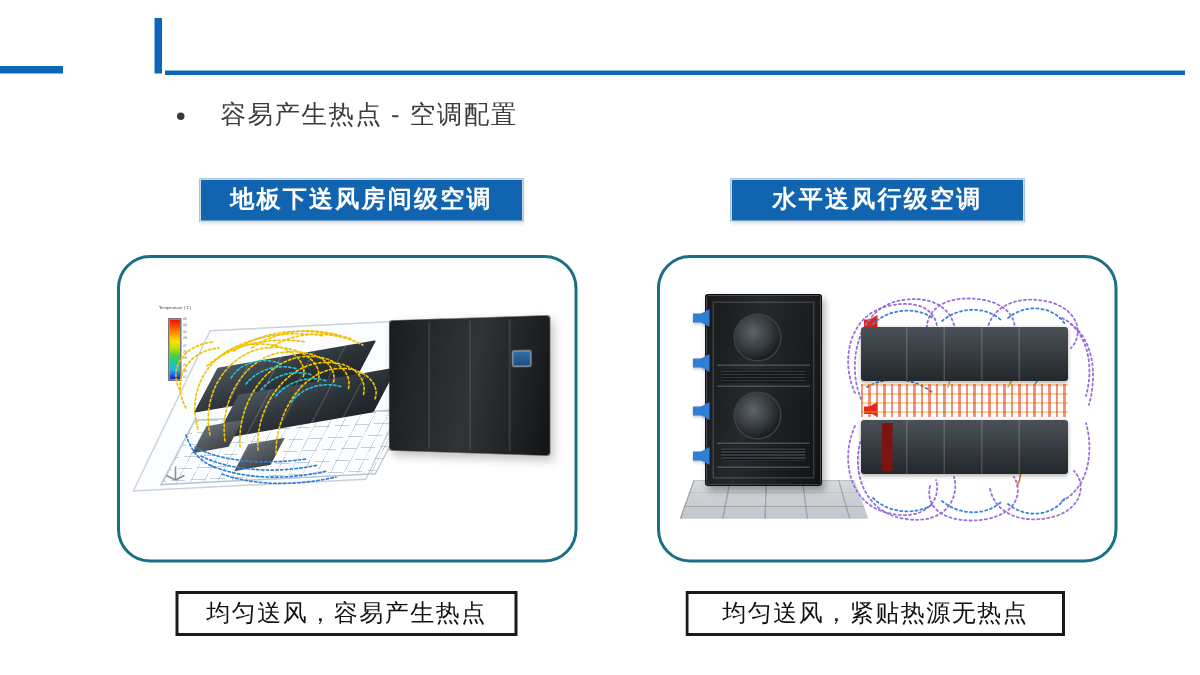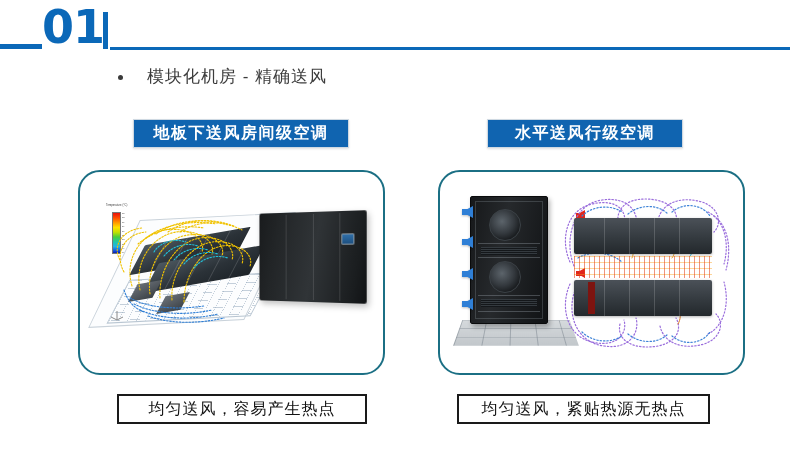--- a/index.html
+++ b/index.html
@@ -214,36 +214,35 @@
       repeating-linear-gradient(to bottom,rgba(250,160,30,.45) 0 1.2px,transparent 1.2px 6px);
   }
 
   
   .caption{
     position:absolute; height:30px;
     background:#ffffff; border:2px solid #1a1a1a;
     display:flex; align-items:center; justify-content:center;
     font-size:16px; color:#111; letter-spacing:1px;
   }
-  #cap-left { left:117px; top:394px; width:250px; }
+  #cap-left { left:117px; top:394px; width:228px; }
   #cap-right{ left:457px; top:394px; width:253px; }
 </style>
 </head>
 <body>
 
 <div class="slide-header">
   <div class="hdr-dash"></div>
-  <div class="hdr-num">01</div>
   <div class="hdr-vbar"></div>
   <div class="hdr-rule"></div>
 </div>
 
 <div class="bullet-row">
   <span class="bullet-dot"></span>
-  <span class="bullet-text">模块化机房 - 精确送风</span>
+  <span class="bullet-text">容易产生热点 - 空调配置</span>
 </div>
 
 <div class="chip" id="chip-left">地板下送风房间级空调</div>
 <div class="chip" id="chip-right">水平送风行级空调</div>
 
 <div class="panel" id="panel-left">
 
   <div class="cfd-room">
 
     <div class="legend-title">Temperature (°C)</div>

